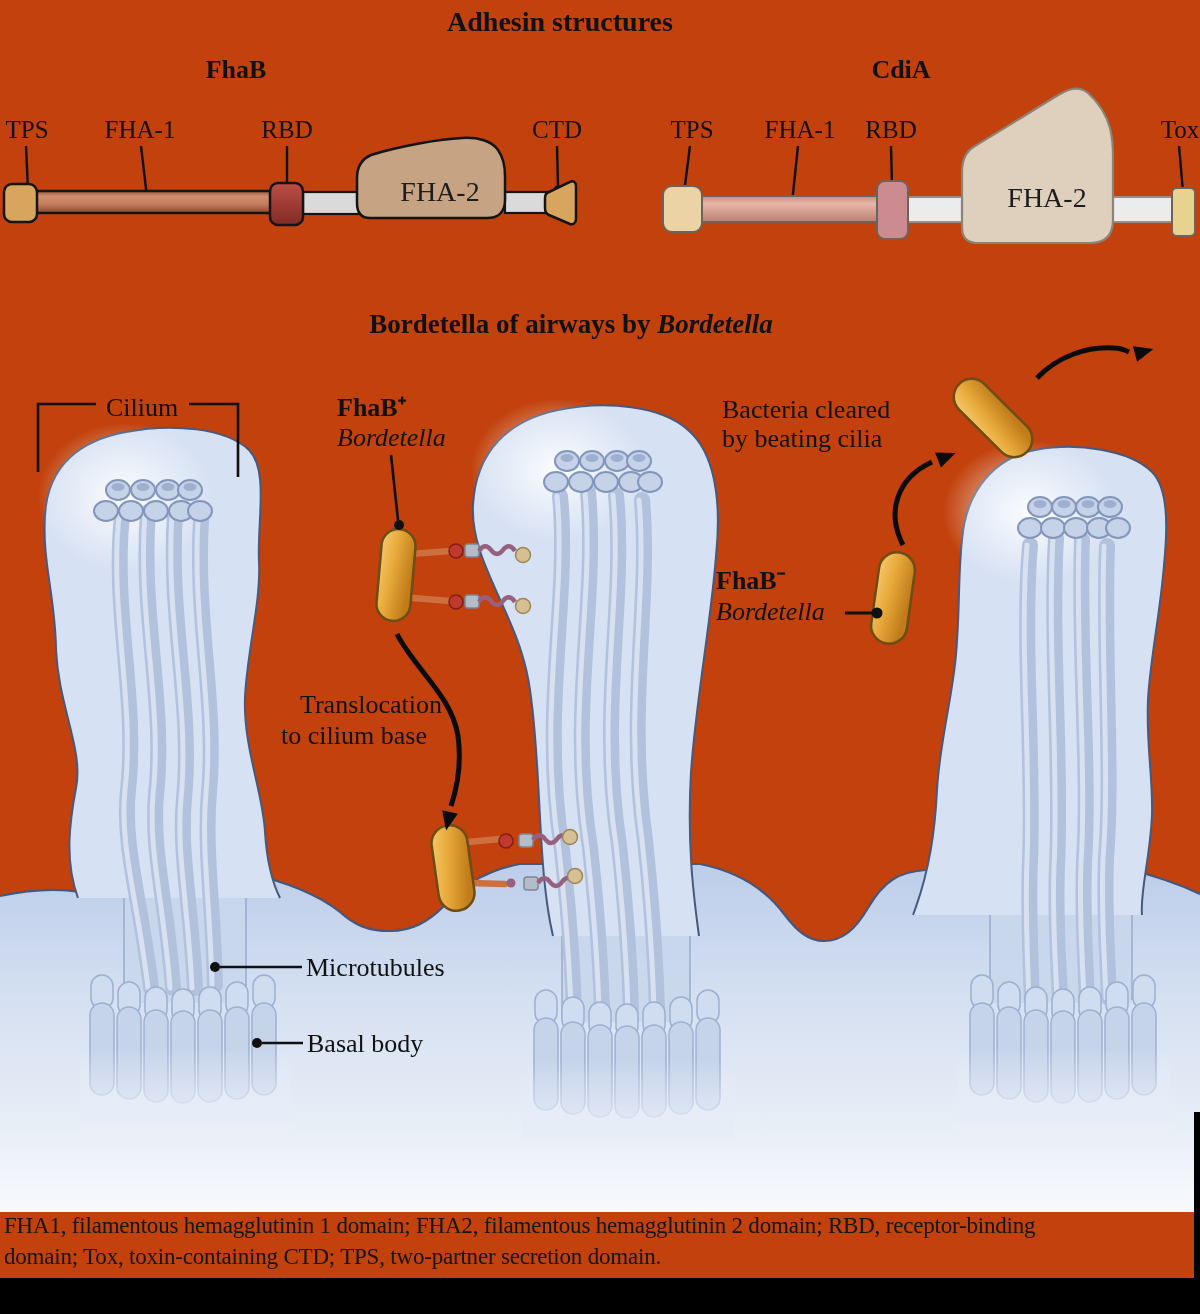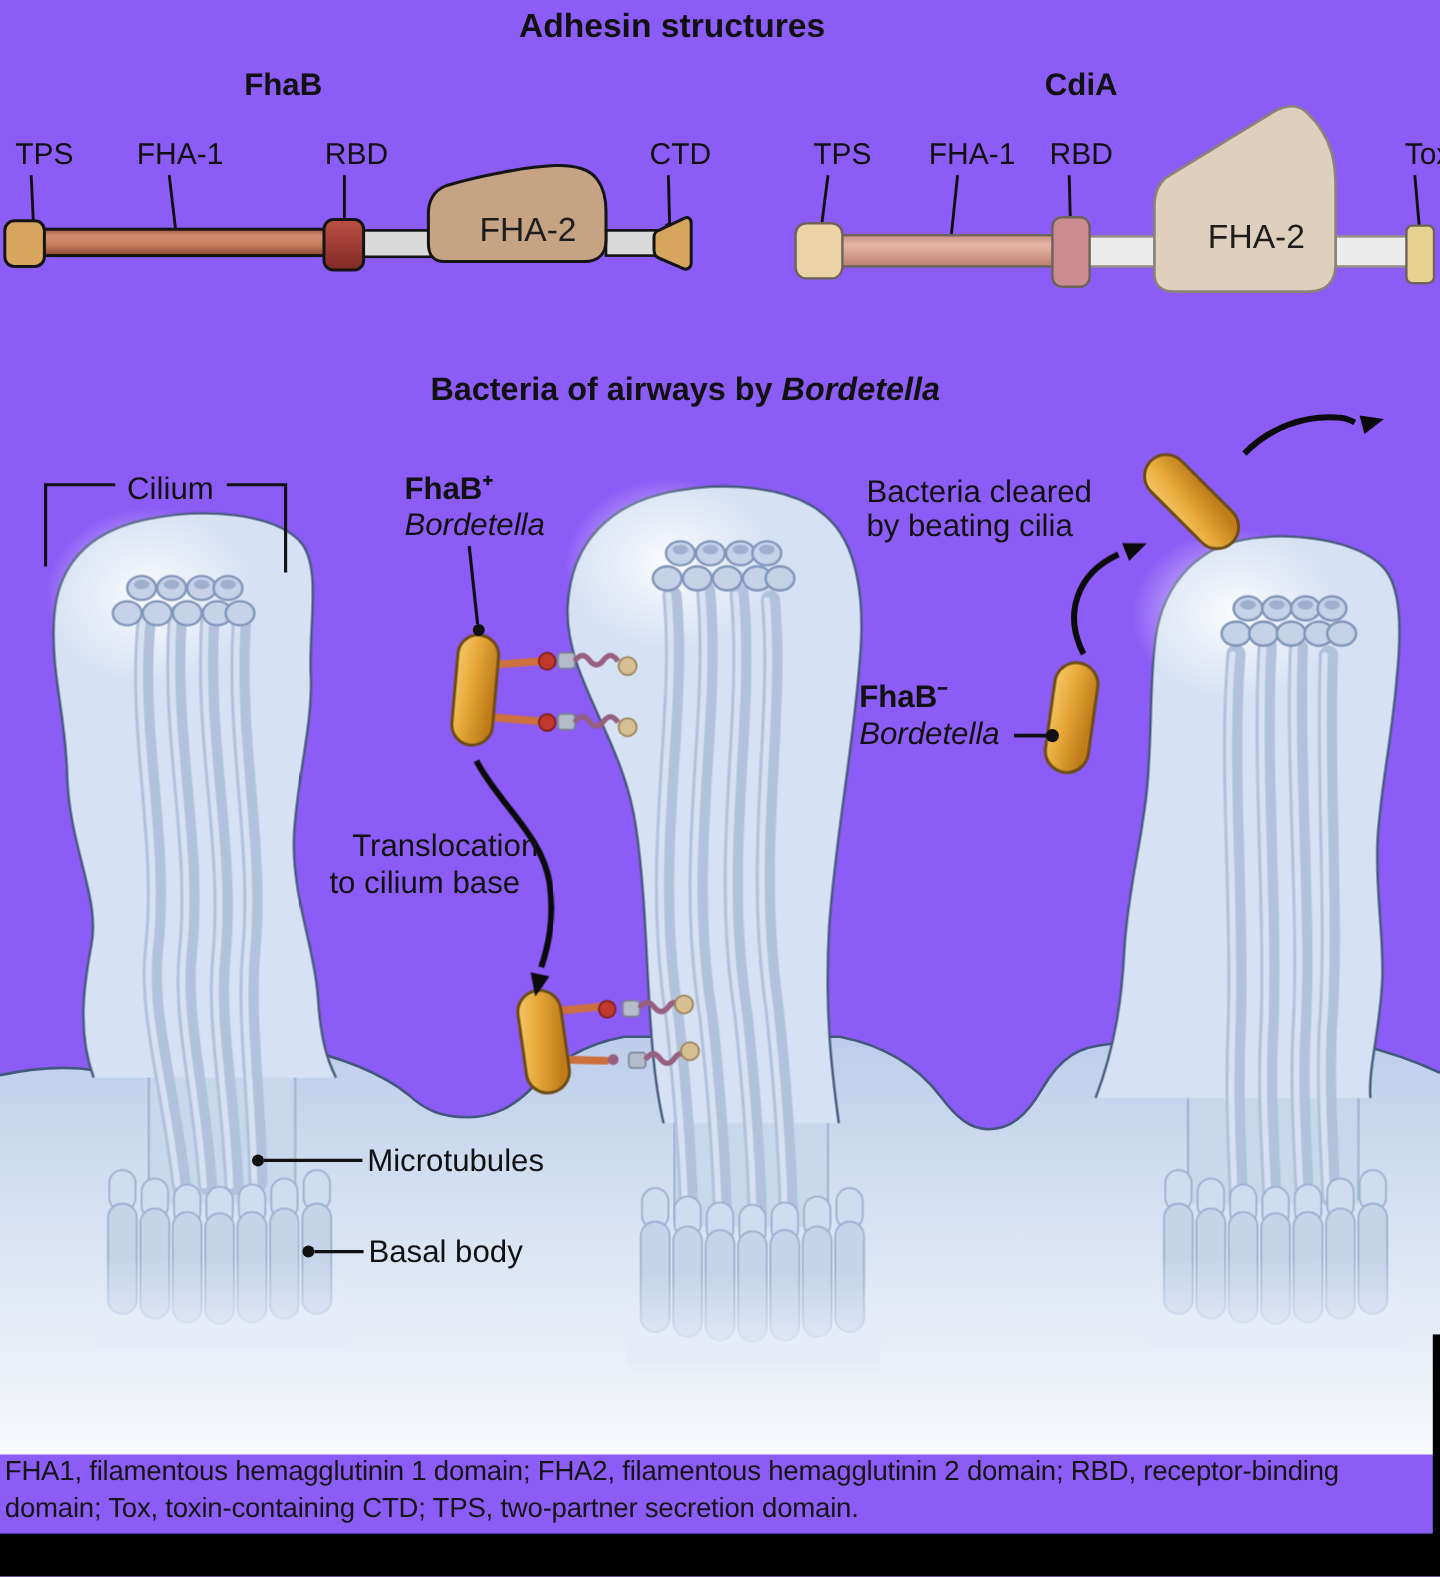--- a/index.html
+++ b/index.html
@@ -1,25 +1,25 @@
 <!DOCTYPE html>
 <html style="--ink: #111111; --membrane: #44587e; --ciliumFill: #d6e1f3; --ciliumStroke: #47597d; --tube: #b2c1dc; --tubeHi: #d8e1f1; --clusterFill: #c6d2e8; --clusterStroke: #8296bb; --columnFill: #c9d7eb; --basalFill: #d0dcef; --basalStroke: #9db0d2; --bacterium: #e8ab3c; --bacteriumStroke: #6b4d15; --rod: #cd6f3e; --rodTip: #c1392e; --wave: #96607e; --anchorSquare: #b4bcc9; --anchorCircle: #d6bf93; --fhabTps: #d7a55e; --fhabFha1: #c47c5e; --fhabRbd: #a43a36; --fhabFha2: #c5a383; --fhabCtd: #d7a55e; --connector: #dadada; --outline: #141414; --cdiaTps: #ecd3a6; --cdiaFha1: #e0a99b; --cdiaRbd: #cb8b91; --cdiaFha2: #ded0bd; --cdiaTox: #e7d38f; --cdiaOutline: #6e635a;"><head>
 <meta charset="utf-8">
 <style>
   html,body{margin:0;padding:0;background:#ffffff;}
   .canvas{
-    position:relative;width:1200px;height:1314px;background:#8b5cf6;
-    overflow:hidden;font-family:Liberation Sans, sans-serif;color:var(--ink,#111);
+    position:relative;width:1200px;height:1314px;background:#c2410c;
+    overflow:hidden;font-family:Liberation Serif, serif;color:var(--ink,#111);
   }
   svg.art{position:absolute;left:0;top:0;}
   .lbl{position:absolute;font-size:26px;line-height:29px;white-space:nowrap;color:var(--ink,#111);}
   .lbl-b{font-weight:700;}
   .lbl-i{font-style:italic;text-align:right;}
   .ctr{transform:translateX(-50%);}
-  .dlbl{position:absolute;font-size:25px;line-height:27px;white-space:nowrap;transform:translateX(-50%);color:var(--ink,#111);margin-left:10px;}
+  .dlbl{position:absolute;font-size:25px;line-height:27px;white-space:nowrap;transform:translateX(-50%);color:var(--ink,#111);}
   .shape-lbl{position:absolute;font-size:28px;line-height:30px;white-space:nowrap;transform:translateX(-50%);color:#1d1d1d;}
   .fig-title{position:absolute;font-size:28px;font-weight:700;white-space:nowrap;transform:translateX(-50%);color:var(--ink,#111);}
   .sub-title{position:absolute;font-size:26px;font-weight:700;white-space:nowrap;transform:translateX(-50%);color:var(--ink,#111);margin-left:36px;}
   .caption{
     position:absolute;left:4px;top:1210px;width:1192px;
     font-size:23px;line-height:31px;letter-spacing:-0.2px;color:#151515;white-space:nowrap;
   }
   .black-bar{position:absolute;left:0;top:1278px;width:1200px;height:36px;background:#000;}
   .black-strip{position:absolute;left:1194px;top:1112px;width:6px;height:170px;background:#000;}
 </style>
@@ -332,21 +332,21 @@
 <div class="shape-lbl" style="left:440px;top:177px;">FHA-2</div>
 <div class="dlbl" style="left:557px;top:116px;">CTD</div>
 
 <div class="dlbl" style="left:692px;top:116px;">TPS</div>
 <div class="dlbl" style="left:800px;top:116px;">FHA-1</div>
 <div class="dlbl" style="left:891px;top:116px;">RBD</div>
 <div class="shape-lbl" style="left:1047px;top:183px;">FHA-2</div>
 <div class="dlbl" style="left:1180px;top:116px;">Tox</div>
 
 <div class="fig-title" style="left:571px;top:309px;font-size:27px;">
-  <span>Bacteria of airways by </span><span class="lbl-i" style="position:static;">Bordetella</span>
+  <span>Bordetella of airways by </span><span class="lbl-i" style="position:static;">Bordetella</span>
 </div>
 
 <div class="lbl ctr" style="left:142px;top:393px;">Cilium</div>
 
 <div class="lbl lbl-b" style="left:337px;top:393px;">FhaB⁺</div>
 <div class="lbl lbl-i" style="left:337px;top:423px;">Bordetella</div>
 
 <div class="lbl" style="left:722px;top:395px;">Bacteria cleared</div>
 <div class="lbl" style="left:722px;top:424px;">by beating cilia</div>
 

